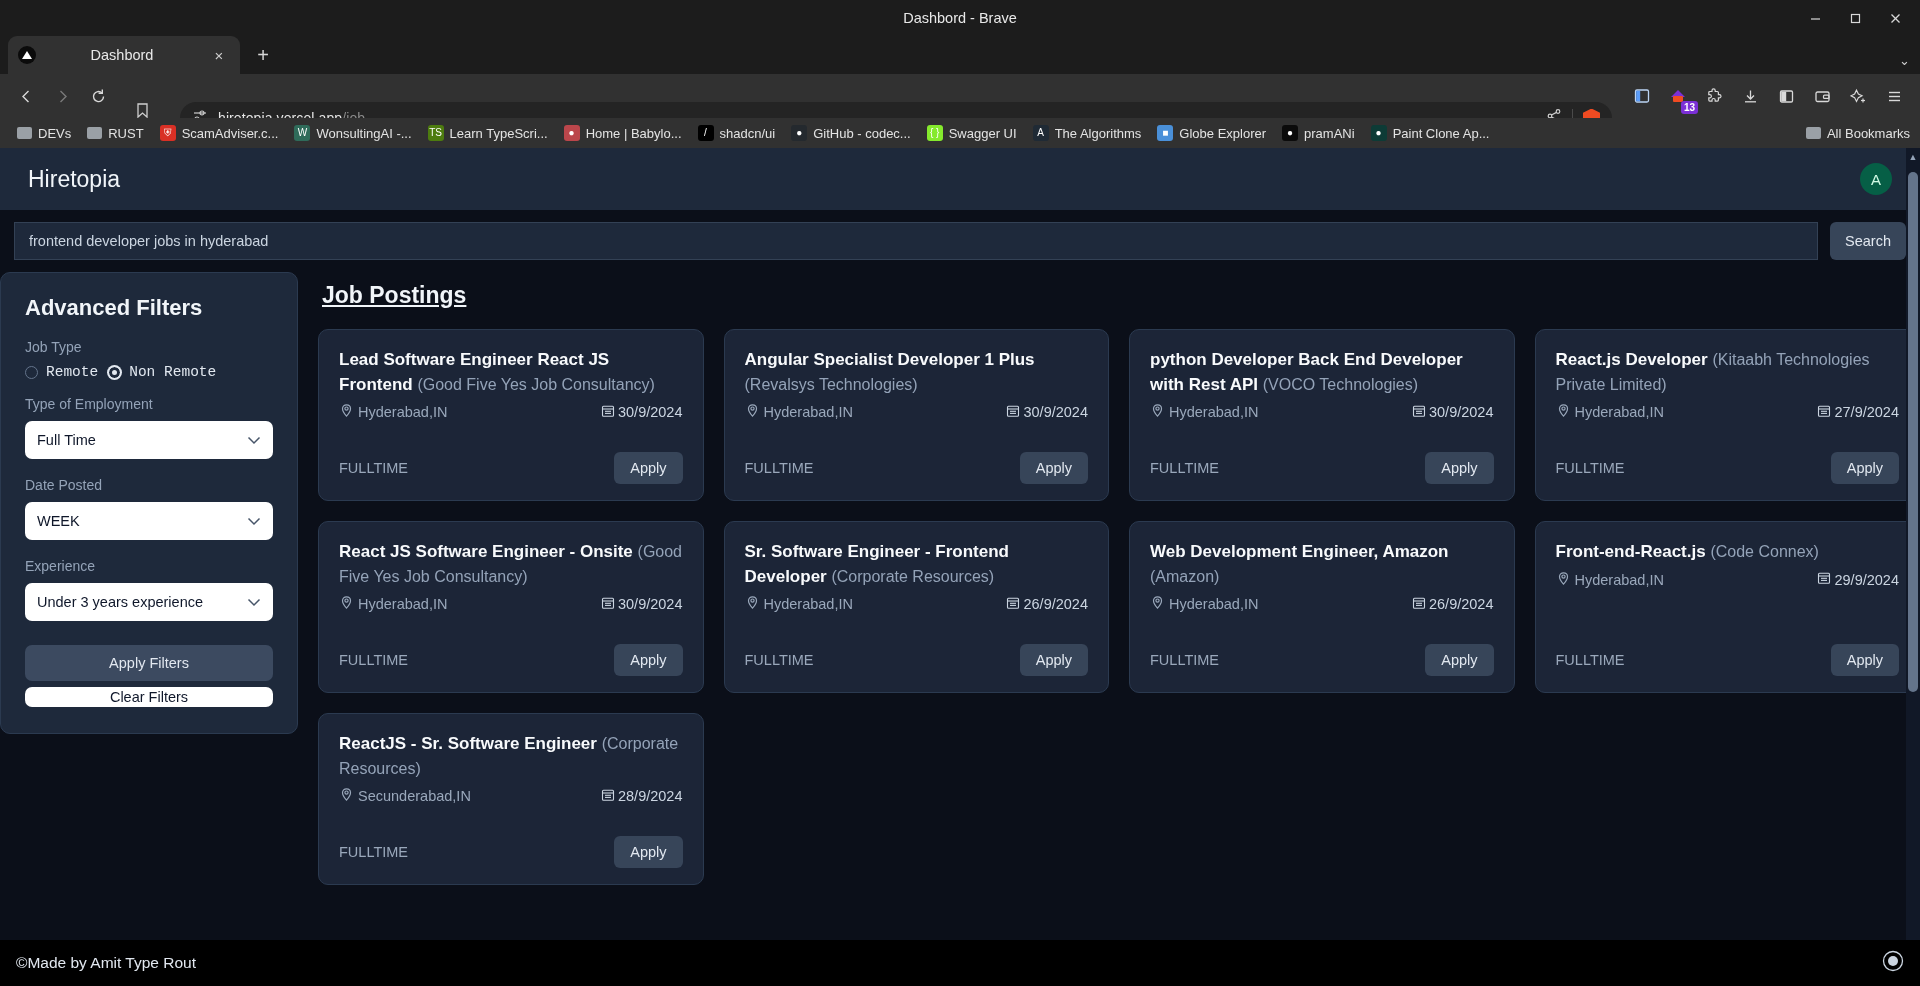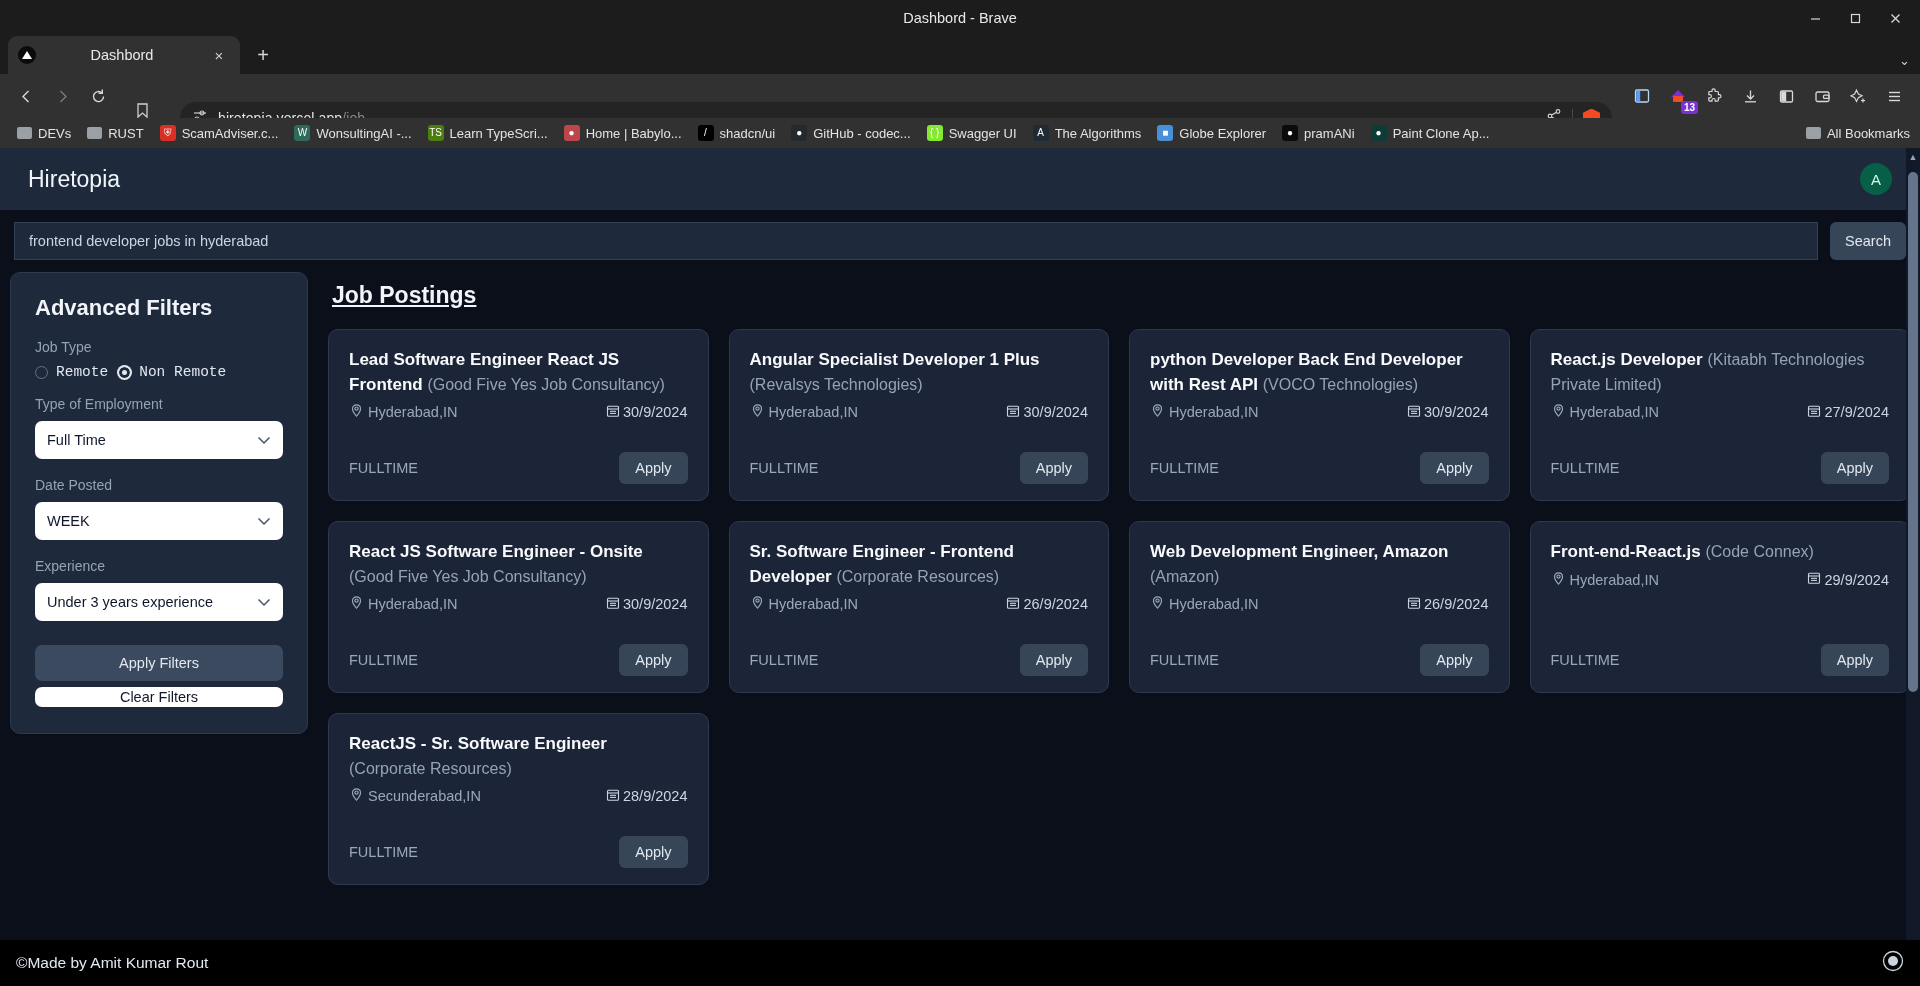--- a/index.html
+++ b/index.html
@@ -133,21 +133,21 @@
     border: 1px solid #334155; border-radius: 0;
     color: #cbd5e1; font-size: 14.5px; padding: 0 14px;
     font-family: "Liberation Sans", sans-serif; outline: none;
   }
   .search-btn {
     width: 76px; height: 38px; background: #374559;
     border: none; border-radius: 6px; color: #e2e8f0; font-size: 14.5px;
     font-family: "Liberation Sans", sans-serif; cursor: pointer;
   }
 
-  .body-area { display: flex; padding: 0 10px; gap: 20px; align-items: flex-start; }
+  .body-area { display: flex; padding: 0 0; gap: 20px; align-items: flex-start; }
 
   .filters {
     width: 298px; flex: none; background: #1e293b;
     border: 1px solid #2b3a50; border-radius: 10px;
     padding: 22px 24px 26px;
   }
   .filters h2 { color: #f1f5f9; font-size: 22px; font-weight: bold; margin-bottom: 18px; }
   .f-label { color: #94a3b8; font-size: 14px; margin-bottom: 9px; }
   .radio-row { display: flex; align-items: center; gap: 10px; margin-bottom: 16px; font-family: Liberation Mono, monospace; }
   .radio { display: flex; align-items: center; gap: 8px; }
@@ -719,21 +719,21 @@
         </div>
     </div>
   </div>
 
   <div class="pscroll">
     <div class="arrow" style="top:0">▲</div>
     <div class="thumb"></div>
   </div>
 
   <div class="footer">
-    <div class="footer-text">©Made by Amit Kumar Rout</div>
+    <div class="footer-text">©Made by Amit Type Rout</div>
     <div class="footer-right">
       <svg width="22" height="22" viewBox="0 0 22 22">
           <circle cx="11" cy="11" r="9.5" fill="none" stroke="#cbd5e1" stroke-width="1.3"></circle>
           <circle cx="11" cy="11" r="5" fill="#cbd5e1"></circle>
         </svg>
     </div>
   </div>
 </div>
 
 </body></html>

